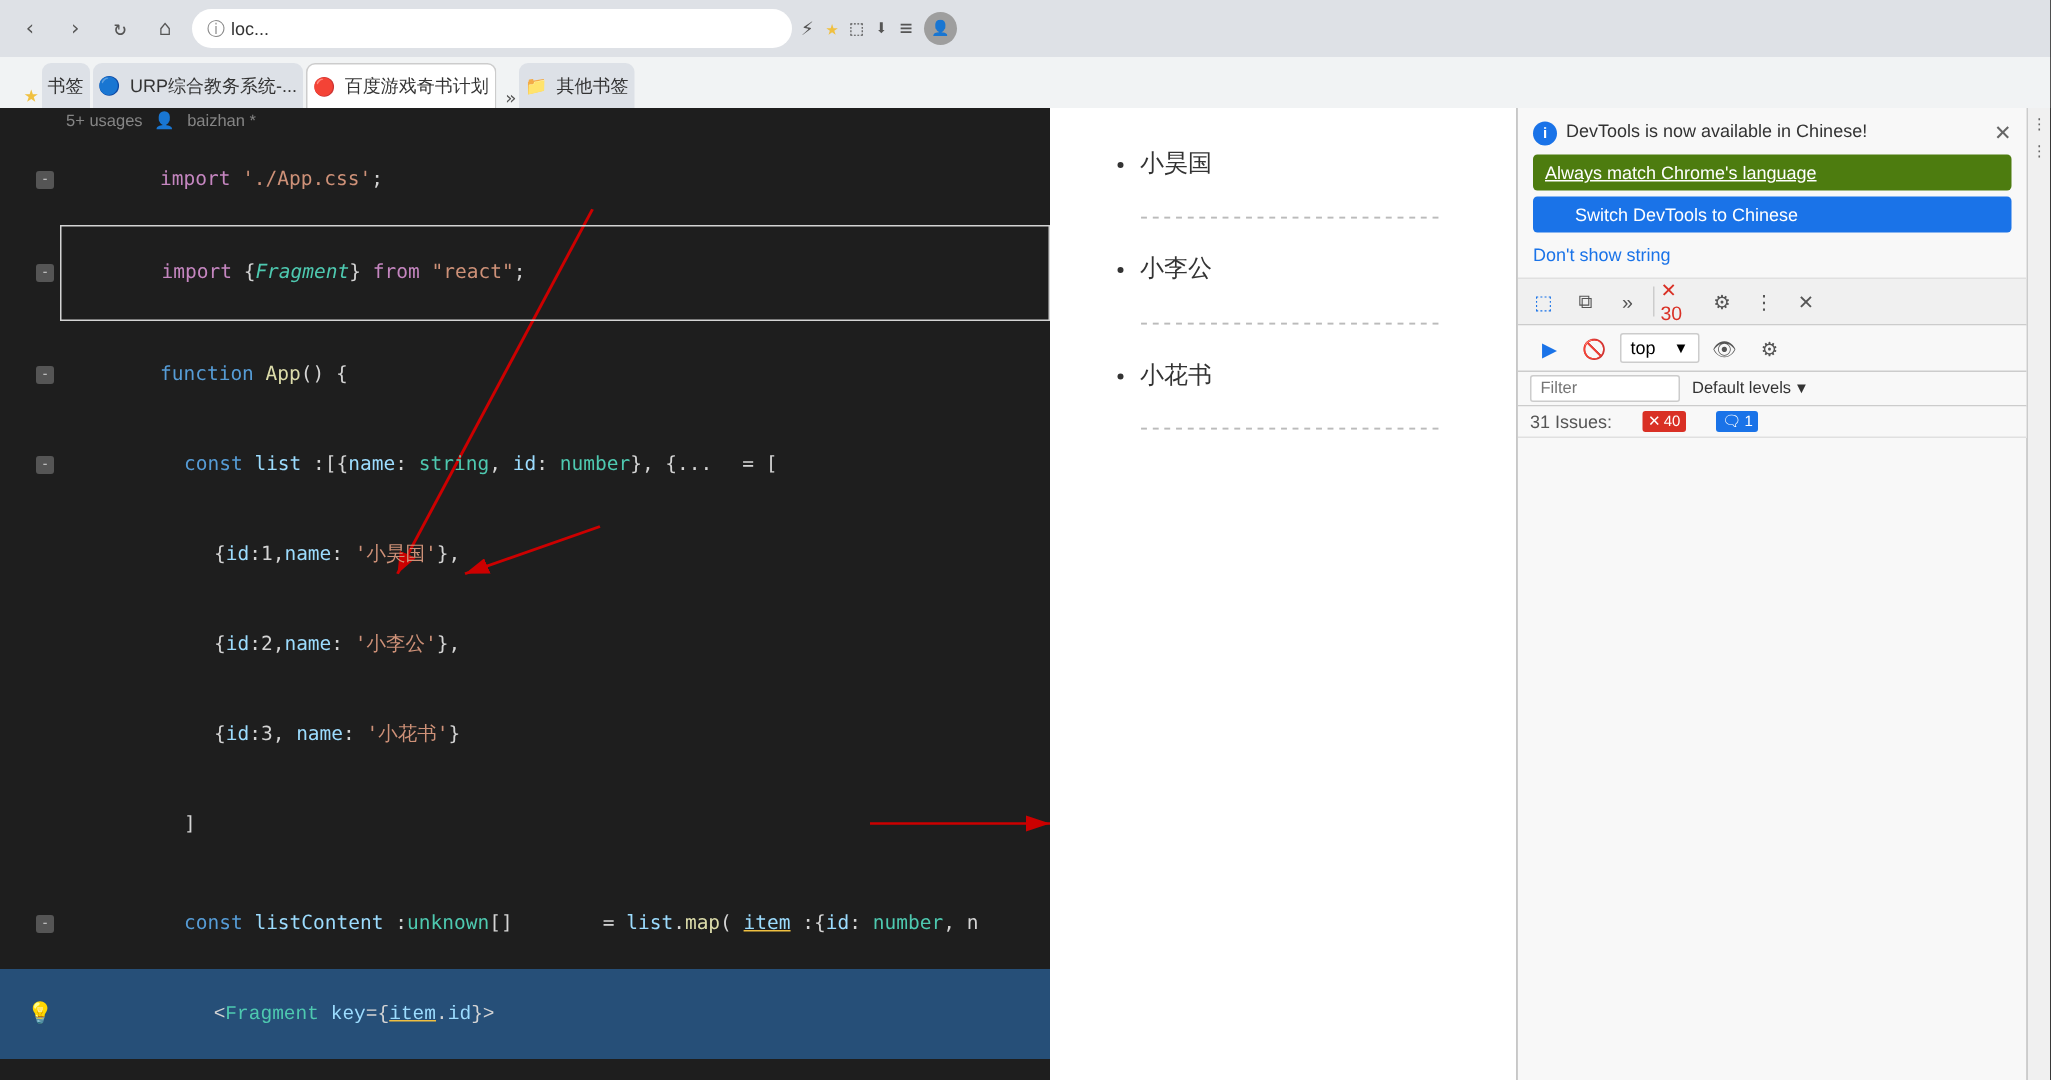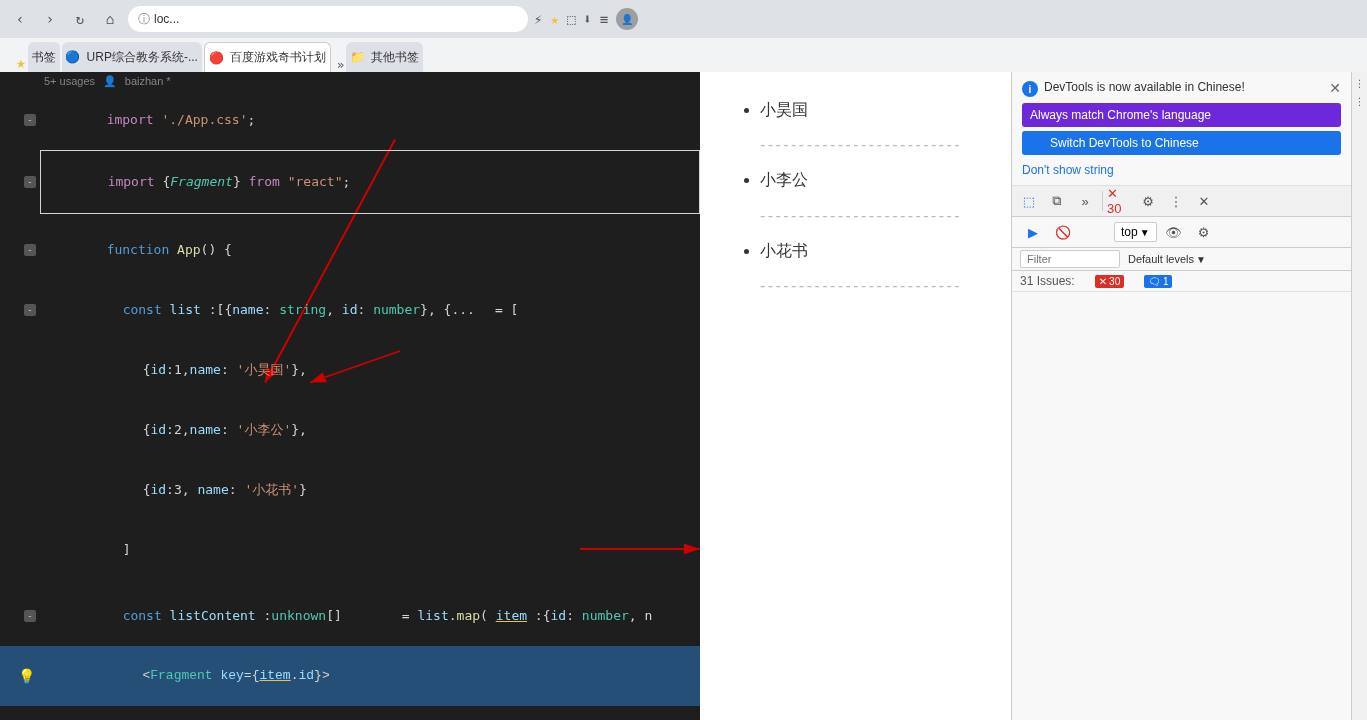--- a/index.html
+++ b/index.html
@@ -221,21 +221,21 @@
       display: block;
       width: 100%;
       padding: 5px 8px;
       margin-bottom: 4px;
       border: none;
       border-radius: 3px;
       cursor: pointer;
       font-size: 12px;
       text-align: left;
     }
-    .btn-blue { background: #6d28d9; color: white; }
+    .btn-blue { background: #4d7c0f; color: white; text-decoration: underline; }
     .btn-blue-outline { background: #1a73e8; color: white; padding-left: 28px; }
     .dont-show-link {
       color: #1a73e8;
       font-size: 12px;
       cursor: pointer;
       margin-top: 4px;
       display: inline-block;
     }
 
     .devtools-toolbar {
@@ -262,22 +262,22 @@
       border-bottom: 1px solid #ccc;
       padding: 2px 8px;
       gap: 4px;
       background: #f8f8f8;
     }
     .top-dropdown {
       background: white;
       border: 1px solid #ccc;
       padding: 2px 6px;
       font-size: 12px;
-      display: flex; align-items: center; gap: 2px;
-      cursor: pointer; border-radius: 2px; margin-left: 34px;
+      display: flex; align-items: center; gap: 12px;
+      cursor: pointer; border-radius: 2px;
     }
 
     .devtools-filter-bar {
       display: flex;
       align-items: center;
       border-bottom: 1px solid #ccc;
       padding: 2px 8px;
       gap: 8px;
       background: #f8f8f8;
     }
@@ -589,21 +589,21 @@
       <div class="levels-dropdown">
         <span>Default levels</span>
         <span class="dt-chevron">▼</span>
       </div>
     </div>
 
     <div class="devtools-issues-bar">
       <span class="issues-count">31 Issues:</span>
       <div class="error-badge">
         <span>✕</span>
-        <span>30</span>
+        <span>40</span>
       </div>
       <div class="warning-badge">
         <span>🗨</span>
         <span>1</span>
       </div>
     </div>
 
 
   </div>
 

